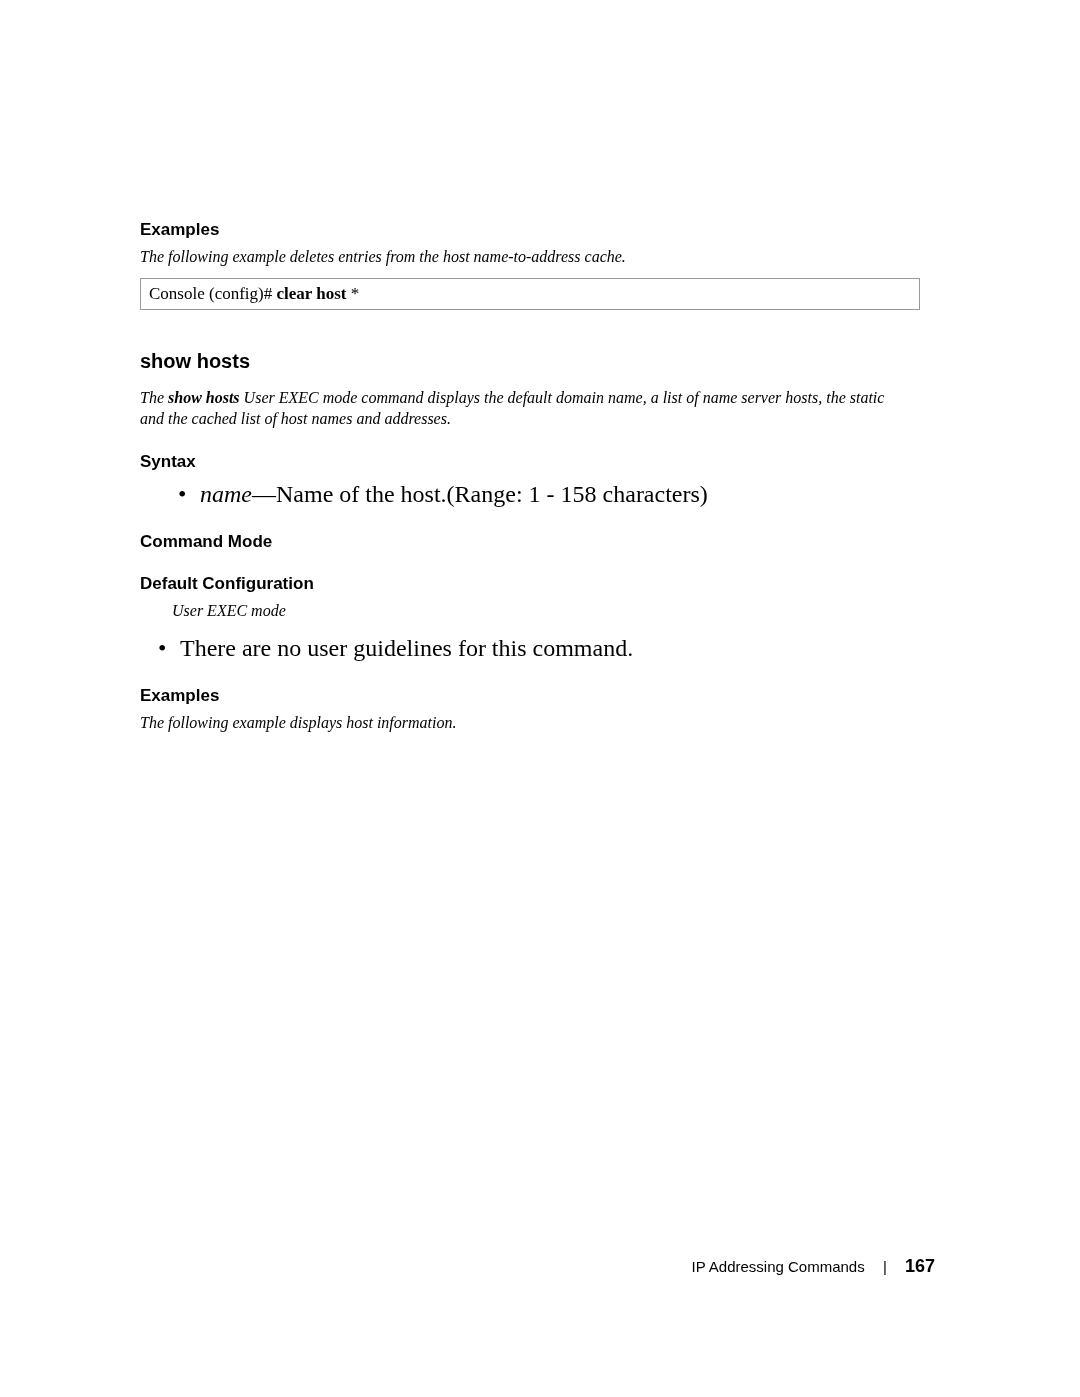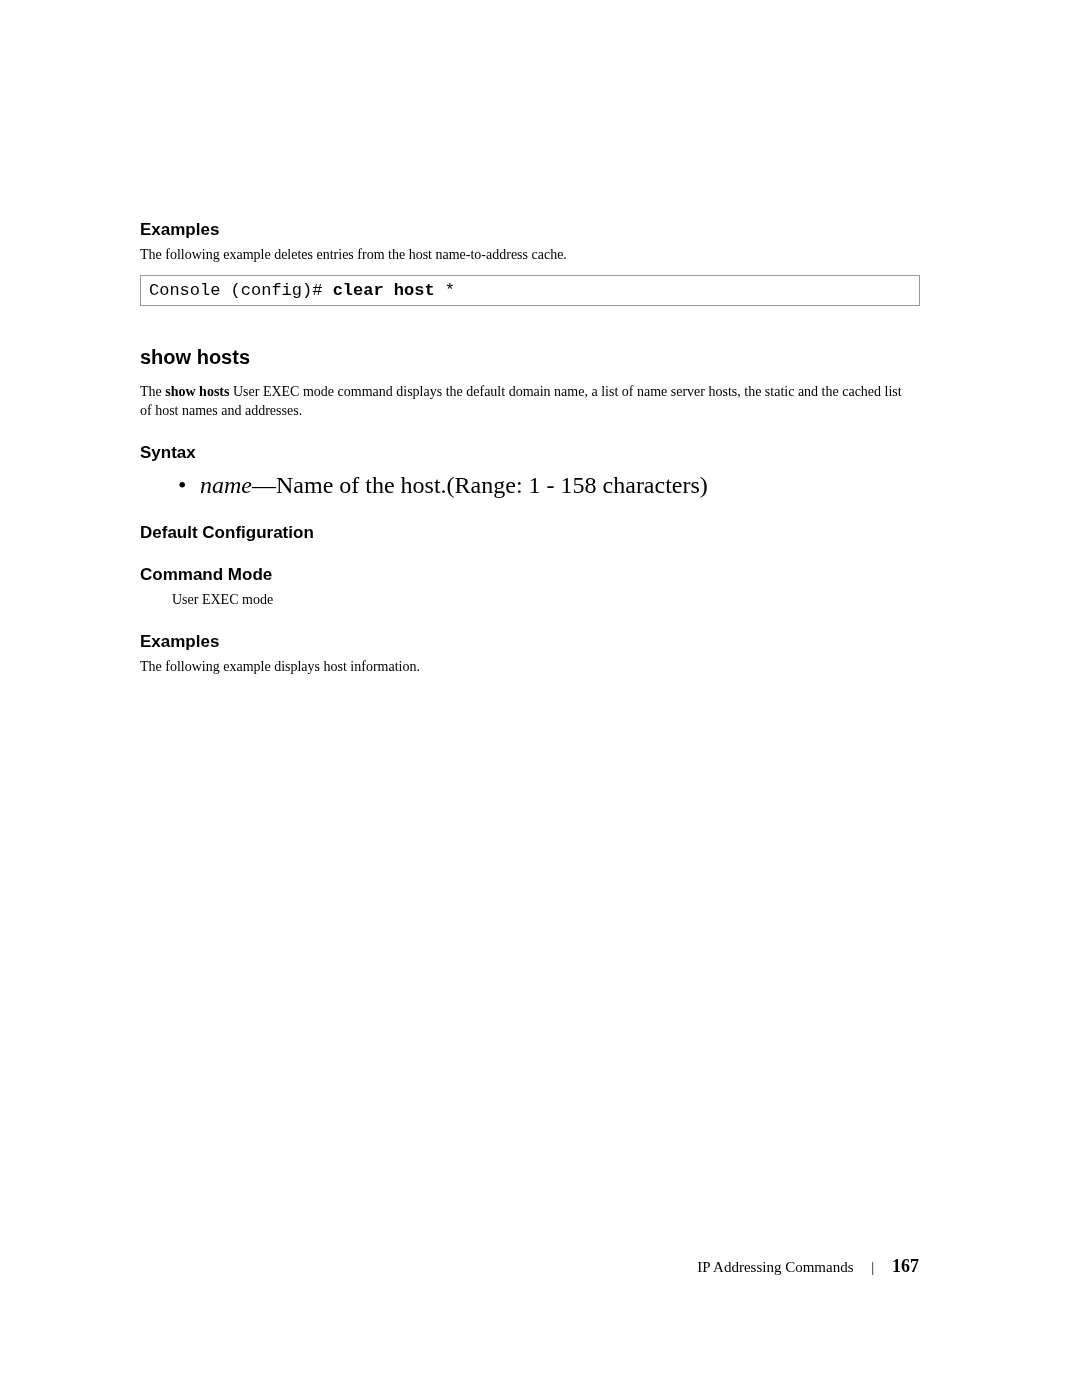--- a/index.html
+++ b/index.html
@@ -21,28 +21,29 @@
     font-size: 17px;
     margin: 0 0 6px 0;
   }
   .h-section {
     font-family: Arial, Helvetica, sans-serif;
     font-weight: bold;
     font-size: 20px;
     margin: 40px 0 14px 0;
   }
   .body-text {
-    font-size: 14px;
+    font-size: 16px;
     line-height: 1.35;
     margin: 0 16px 10px 0;
+    font-style: italic;
   }
   .codebox {
     border: 1px solid #999;
     padding: 5px 8px;
-    font-family: Liberation Mono, monospace;
+    font-family: Liberation Serif, serif;
     font-size: 17px;
     margin: 6px 0 0 0;
     white-space: pre;
   }
   .codebox .bold { font-weight: bold; }
   .indent1 { padding-left: 32px; }
   .syntax-line {
     font-size: 18px;
     margin: 2px 0 8px 0;
   }
@@ -64,22 +65,22 @@
     content: "•";
     position: absolute;
     left: 0;
     top: 0;
   }
   ul.bullets li .arg { font-style: italic; }
   .sp-above-sm { margin-top: 22px; }
   .footer {
     position: absolute;
     bottom: 120px;
-    right: 161px;
-    font-family: Liberation Serif, serif;
+    right: 145px;
+    font-family: Liberation Sans, sans-serif;
     font-size: 15px;
   }
   .footer .sep { margin: 0 14px; color: #000; }
   .footer .pn { font-weight: bold; font-size: 18px; }
 </style>
 </head>
 <body>
 
 <div class="page">
 
@@ -88,25 +89,28 @@
   <div class="codebox"><span>Console (config)# </span><span class="bold">clear host</span><span> *</span></div>
 
   <div class="h-section">show hosts</div>
   <p class="body-text"><span>The </span><b>show hosts</b><span> User EXEC mode command displays the default domain name, a list of name server hosts, the static and the cached list of host names and addresses.</span></p>
 
   <div class="h-bold sp-above-sm">Syntax</div>
   <ul class="bullets">
     <li><span class="arg">name</span><span>—Name of the host.(Range: 1 - 158 characters)</span></li>
   </ul>
 
+  <div class="h-bold sp-above-sm">Command Mode</div>
+
   <div class="h-bold sp-above-sm">Default Configuration</div>
-
-  <div class="h-bold sp-above-sm">Command Mode</div>
   <div class="indent1 body-text">User EXEC mode</div>
 
+  <ul class="bullets" style="padding-left:18px;">
+    <li>There are no user guidelines for this command.</li>
+  </ul>
 
   <div class="h-bold sp-above-sm">Examples</div>
   <p class="body-text">The following example displays host information.</p>
 
 </div>
 
 <div class="footer">
   <span>IP Addressing Commands</span>
   <span class="sep">|</span>
   <span class="pn">167</span>

